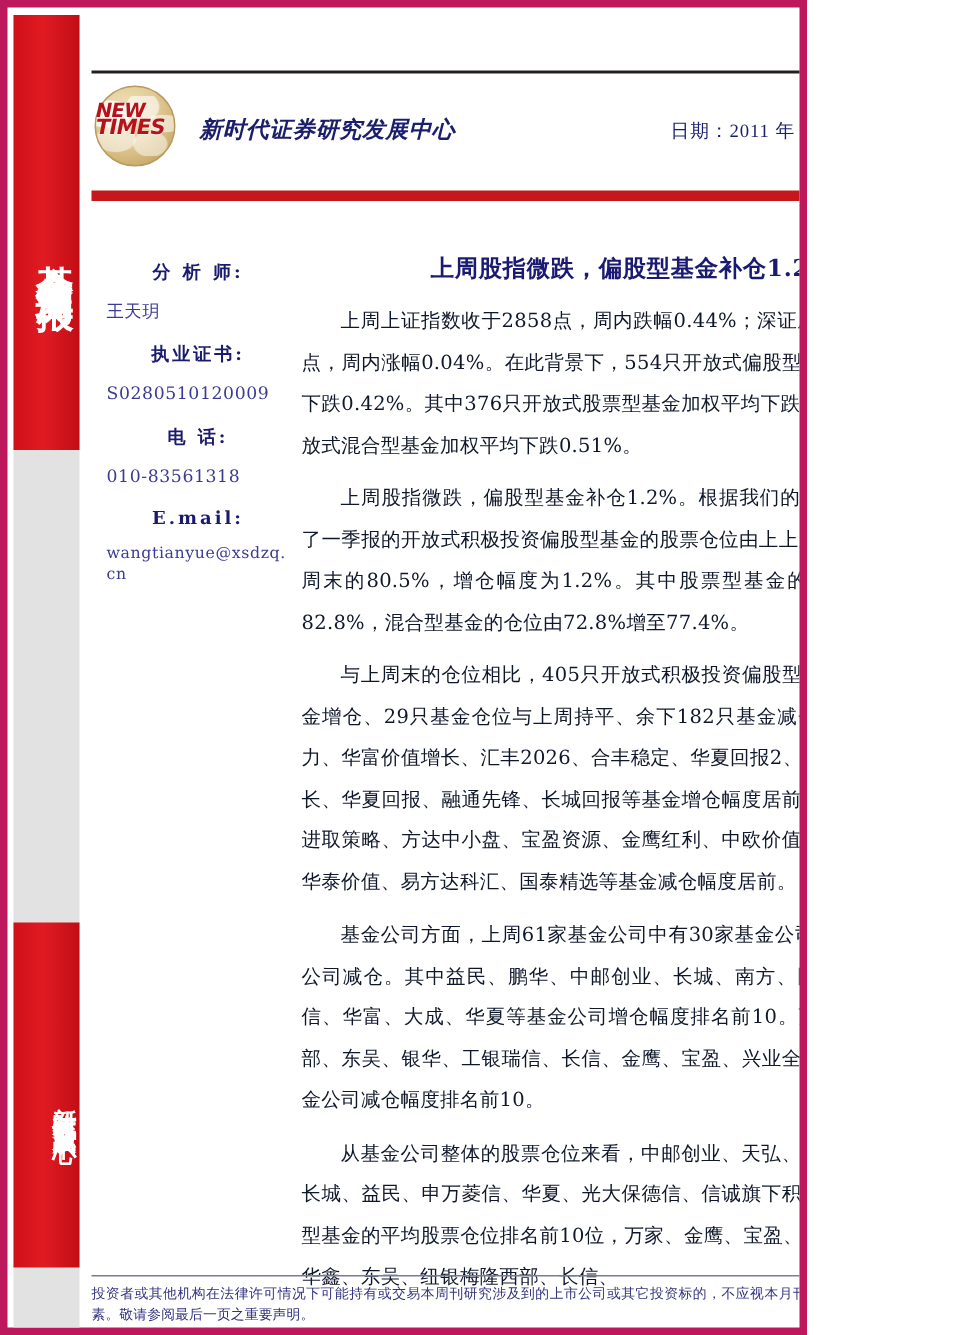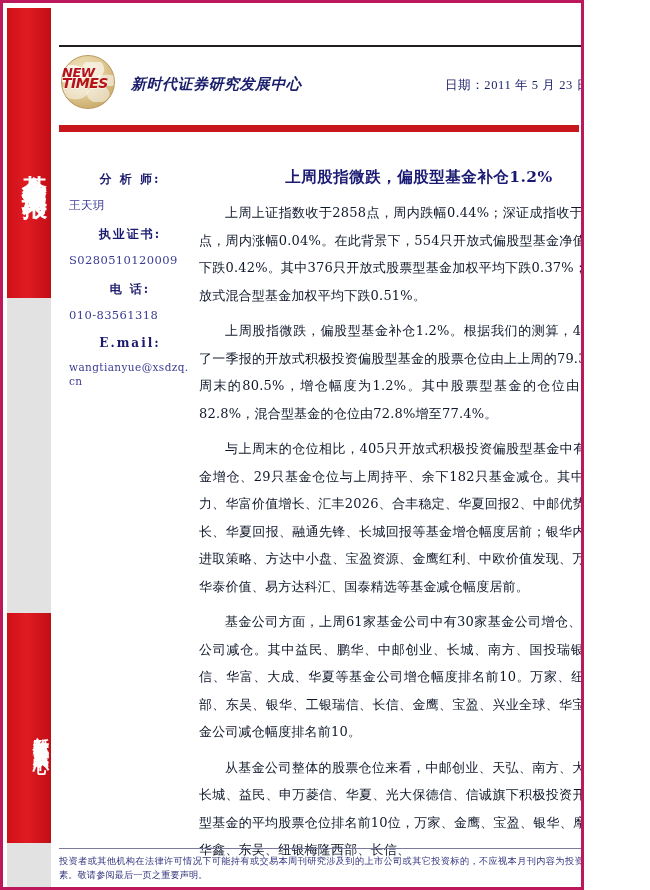--- a/index.html
+++ b/index.html
@@ -8,25 +8,25 @@
     background: #ffffff;
   }
   body {
     width: 650px;
     height: 890px;
     font-family: "DejaVu Sans", "Liberation Sans", sans-serif;
     overflow: hidden;
   }
   .page {
     position: relative;
-    width: 584px;
+    width: 538px;
     height: 890px;
     background: #ffffff;
     box-sizing: border-box;
-    border: 3px solid #be185d;
+    border: 5px solid #be185d;
     overflow: hidden;
   }
 
   
   .left-band {
     position: absolute;
     left: 4px;
     top: 5px;
     width: 44px;
     height: 880px;

